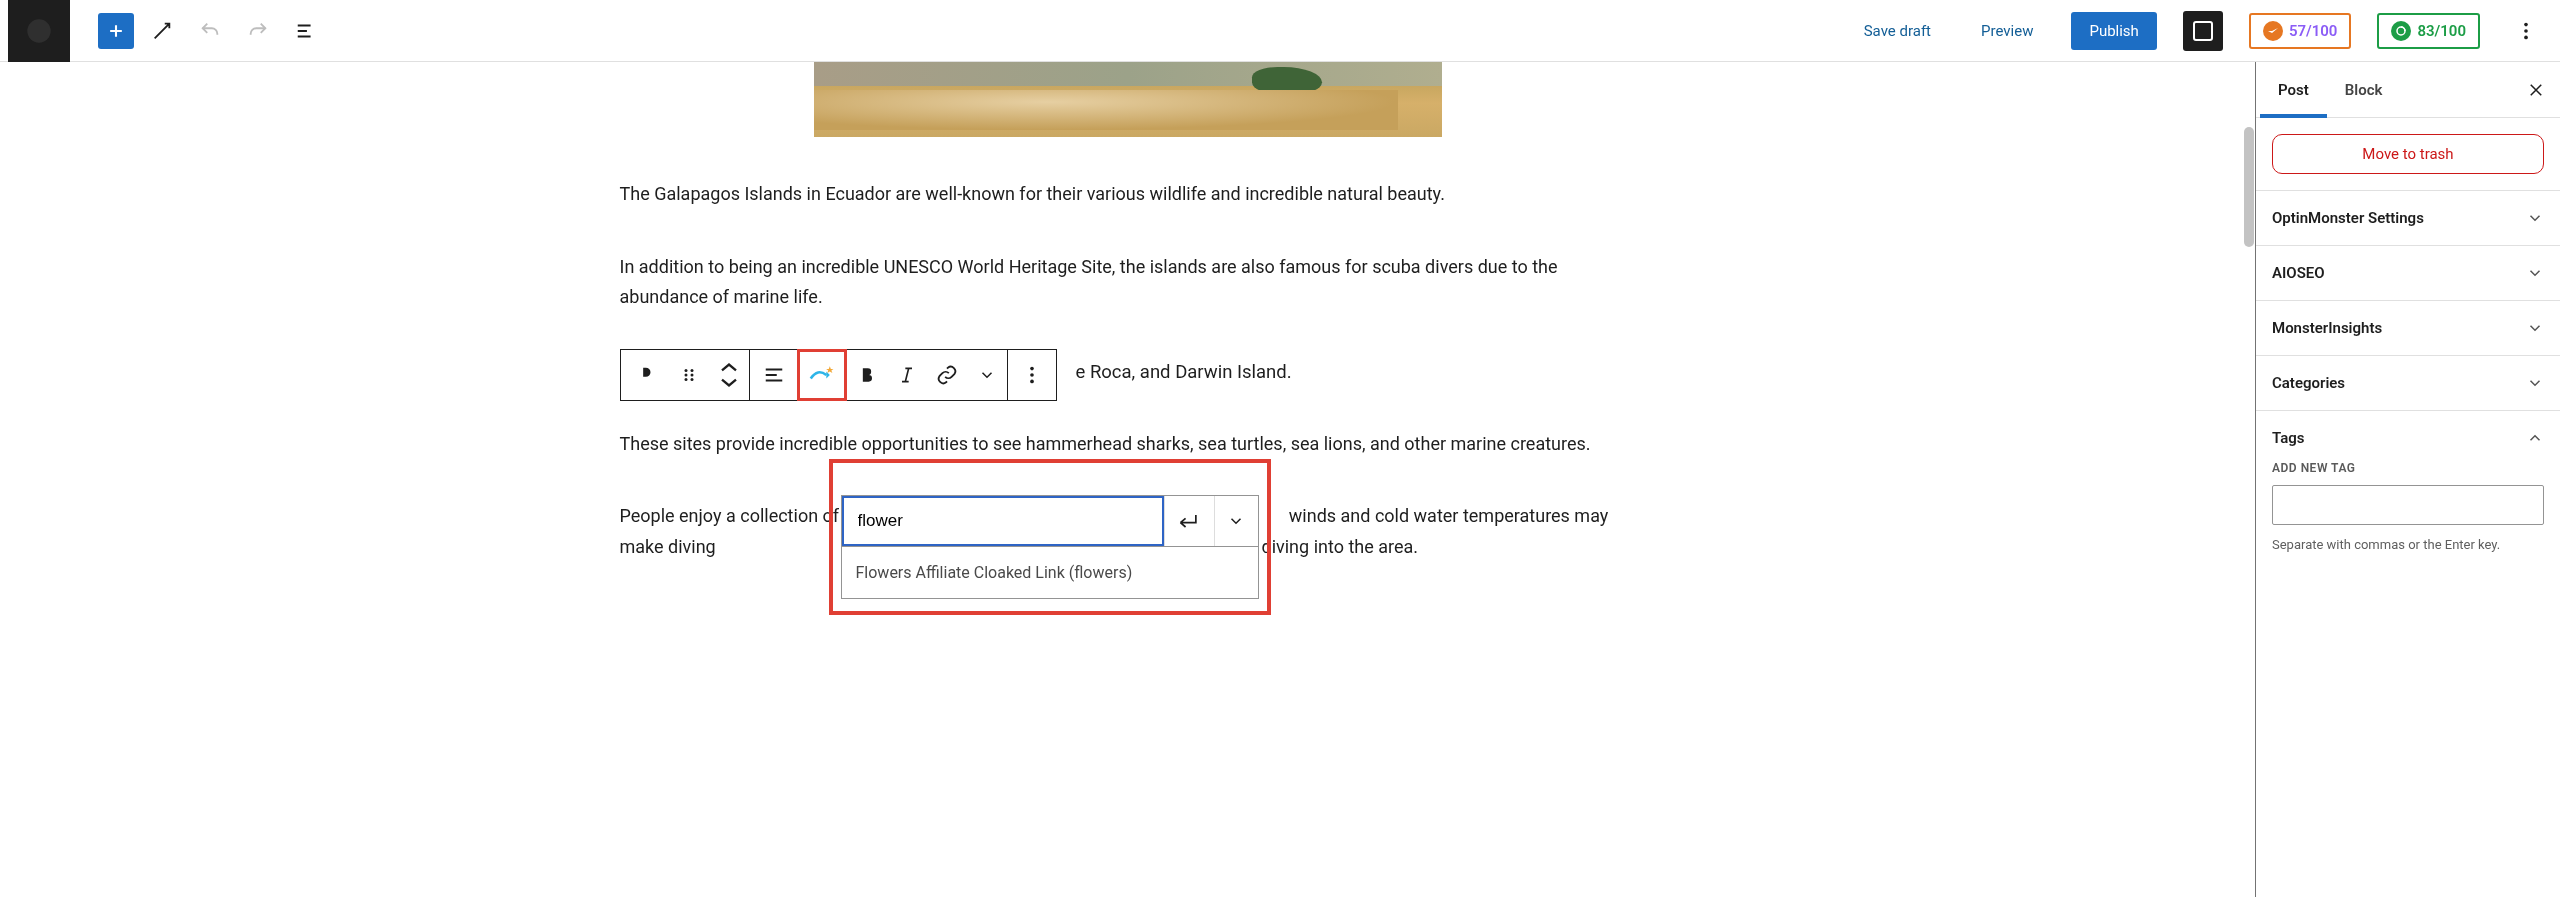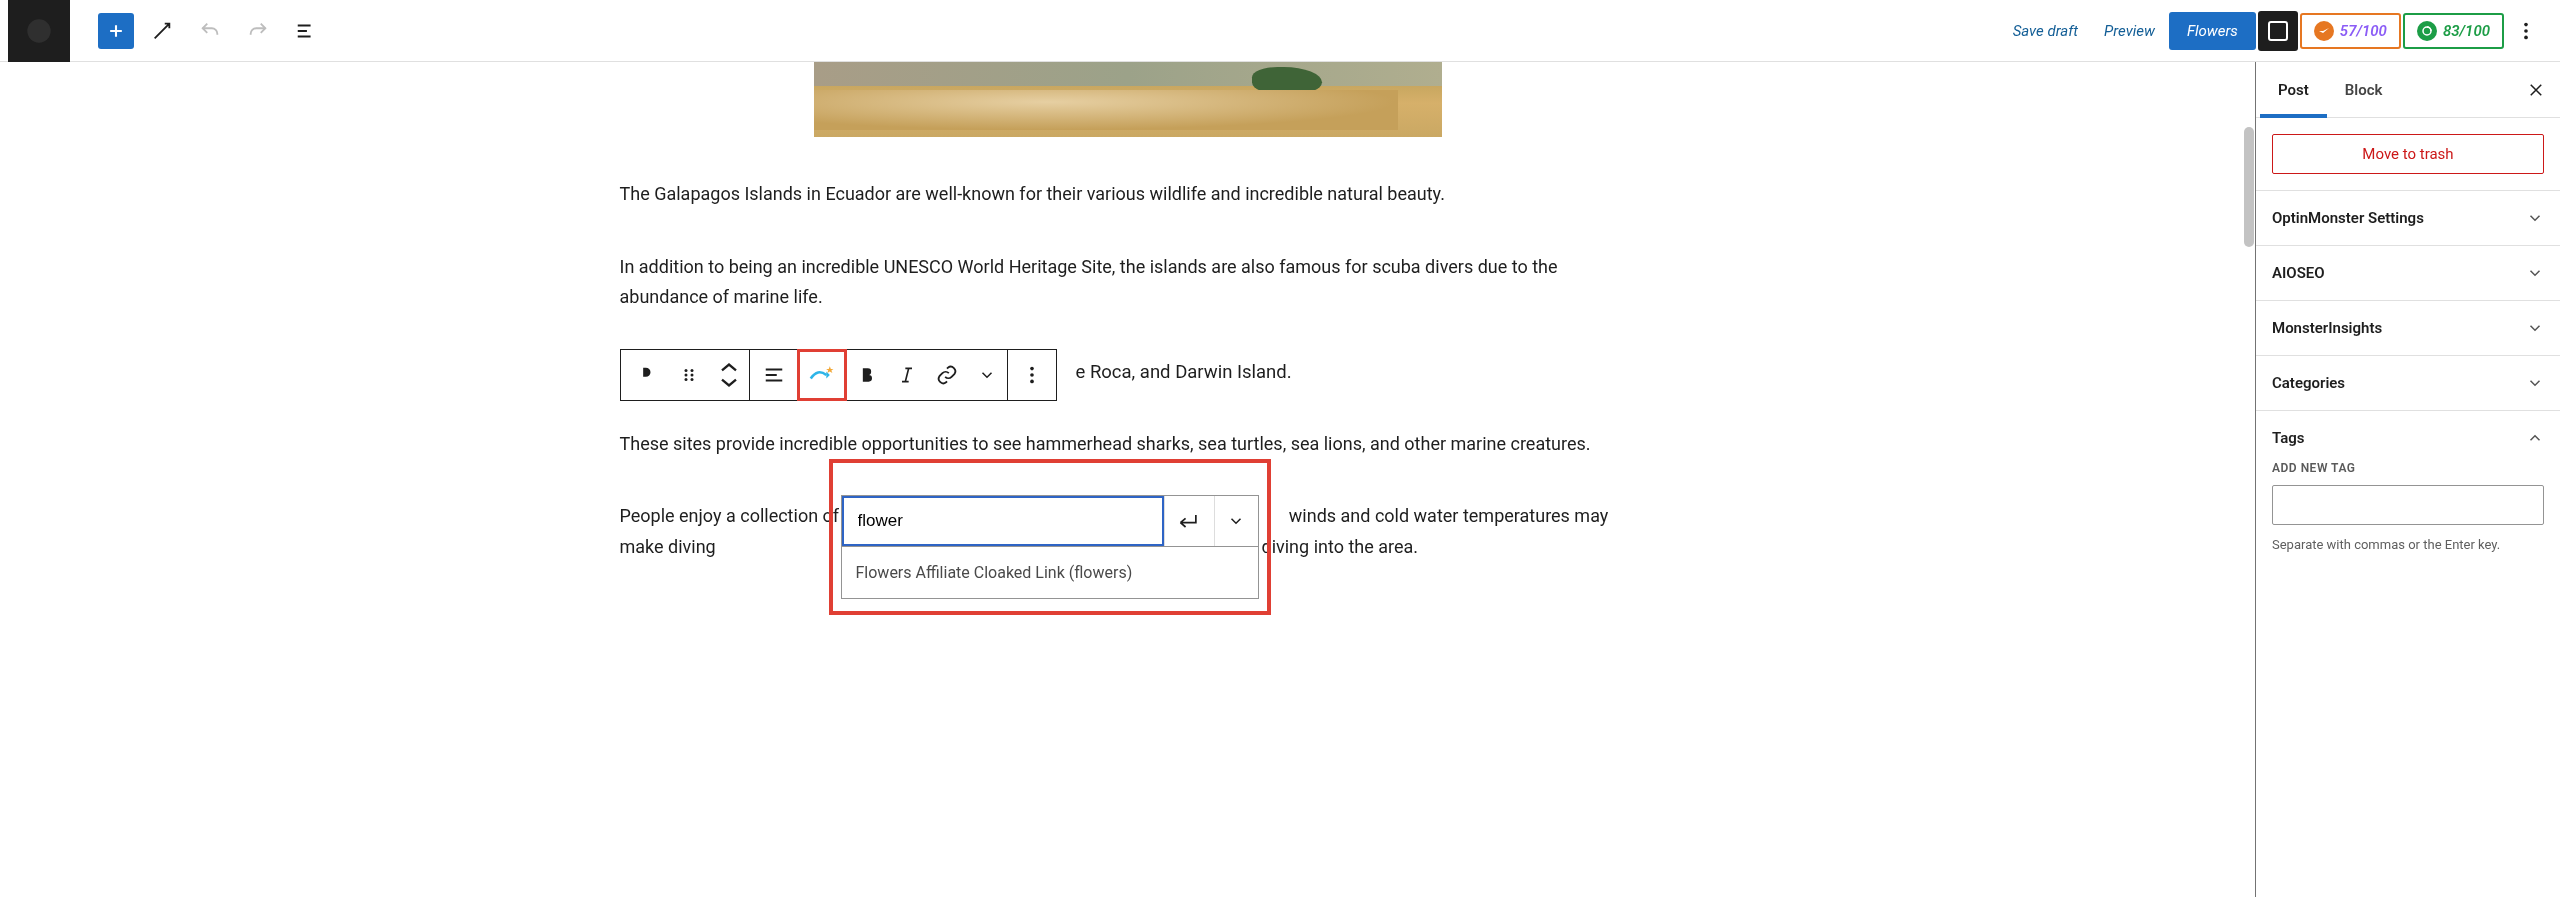--- a/index.html
+++ b/index.html
@@ -8,21 +8,21 @@
 .app { display: flex; flex-direction: column; width: 2560px; height: 897px; }
 
 
 .topbar { height: 62px; display: flex; align-items: center; justify-content: space-between; border-bottom: 1px solid #e0e0e0; padding: 0 8px; }
 .topbar-left { display: flex; align-items: center; gap: 8px; padding-left: 0; }
 .wp-badge { width: 62px; height: 62px; background: #1e1e1e; display:flex; align-items:center; justify-content:center; margin-right: 12px;}
 .wp-badge svg { width: 28px; height:28px; }
 .add-btn { width: 36px; height: 36px; background: #1d6ec4; border-radius: 3px; display:flex; align-items:center; justify-content:center; color:#fff; margin-left: 8px;}
 .ico-btn { width: 40px; height: 40px; display:flex; align-items:center; justify-content:center; color:#1e1e1e; border-radius:2px;}
 .ico-btn.muted { color:#bdbdbd; }
-.topbar-right { display:flex; align-items:center; gap:2px; padding-right:6px;font-style:italic; }
+.topbar-right { display:flex; align-items:center; gap:26px; padding-right:6px; }
 .link-btn { color:#135e96; font-size: 15px; padding: 6px 12px; cursor:pointer;}
 .publish-btn { background:#1d6ec4; color:#fff; padding:10px 18px; border-radius:3px; font-size:15px;}
 .sq-btn { width:40px; height:40px; background:#1e1e1e; border-radius:3px; display:flex; align-items:center; justify-content:center;}
 .sq-btn .inner{ width:20px; height:20px; border:2px solid #fff; border-radius:3px;}
 .score { display:flex; align-items:center; gap:6px; padding:6px 12px; border:2px solid; border-radius:3px; font-weight:600; font-size:15px;}
 .score.orange{ border-color:#e67722; color:#8b5cf6;}
 .score.green{ border-color:#1c9d46; color:#1c9d46;}
 .score .badge{ width:20px; height:20px; border-radius:50%; display:flex; align-items:center; justify-content:center;}
 .score.orange .badge{ background:#e67722;}
 .score.green .badge{ background:#1c9d46;}
@@ -55,21 +55,21 @@
 .link-submit{ width:50px; display:flex; align-items:center; justify-content:center; border-left:1px solid #ddd;}
 .link-caret{ width:44px; display:flex; align-items:center; justify-content:center; border-left:1px solid #ddd;}
 .link-suggestion{ margin:0 8px; background:#fff; border:1px solid #949494; border-top:none; padding:16px 14px; font-size:16px; color:#4a4a4a;}
 
 
 .sidebar{ width:305px; border-left:1px solid #737373; display:flex; flex-direction:column; overflow:auto;}
 .tabs{ display:flex; align-items:center; height:56px; border-bottom:1px solid #e0e0e0; padding:0 4px; position:relative;}
 .tab{ padding:0 18px; height:56px; display:flex; align-items:center; font-size:15px; font-weight:600; color:#444;}
 .tab.active{ box-shadow: inset 0 -4px 0 #1d6ec4; color:#1e1e1e;}
 .tabs .close{ margin-left:auto; width:40px; height:40px; display:flex; align-items:center; justify-content:center;}
-.trash{ margin:16px; border:1px solid #cc1818; color:#cc1818; text-align:center; padding:10px 16px; font-size:15px; border-radius:2px;}
+.trash{ margin:16px; border:1px solid #cc1818; color:#cc1818; text-align:center; padding:10px 16px; font-size:15px; border-radius:10px;}
 .panel{ border-top:1px solid #e0e0e0; padding:18px 16px; display:flex; align-items:center; justify-content:space-between; font-size:15px; font-weight:600;}
 .panel .chev{ color:#555;}
 .panel.open{ padding-bottom:8px;}
 .tag-body{ padding:0 16px 20px; }
 .tag-label{ font-size:12px; letter-spacing:0.5px; color:#5a5a5a; font-weight:600; margin:6px 0 10px;}
 .tag-input{ width:100%; height:40px; border:1px solid #949494; border-radius:2px;}
 .tag-hint{ font-size:13px; color:#5f5f5f; margin-top:12px;}
 
 
 .scroll-thumb{ position:absolute; right:1px; top:65px; width:10px; height:120px; background:#c3c3c3; border-radius:5px;}
@@ -111,21 +111,21 @@
       </div>
       <div class="ico-btn">
         <svg width="22" height="22" viewBox="0 0 24 24" fill="none" stroke="#1e1e1e" stroke-width="2">
             <path d="M3 6h14M3 12h10M3 18h14"></path>
           </svg>
       </div>
     </div>
     <div class="topbar-right">
       <div class="link-btn">Save draft</div>
       <div class="link-btn">Preview</div>
-      <div class="publish-btn">Flowers</div>
+      <div class="publish-btn">Publish</div>
       <div class="sq-btn">
           <div class="inner"></div>
         </div>
       <div class="score orange">
         <span class="badge">
             <svg width="12" height="12" viewBox="0 0 24 24" fill="#fff">
               <path d="M2 12l8 4 12-10-12 6z"></path>
             </svg>
           </span>
         <span>57/100</span>

